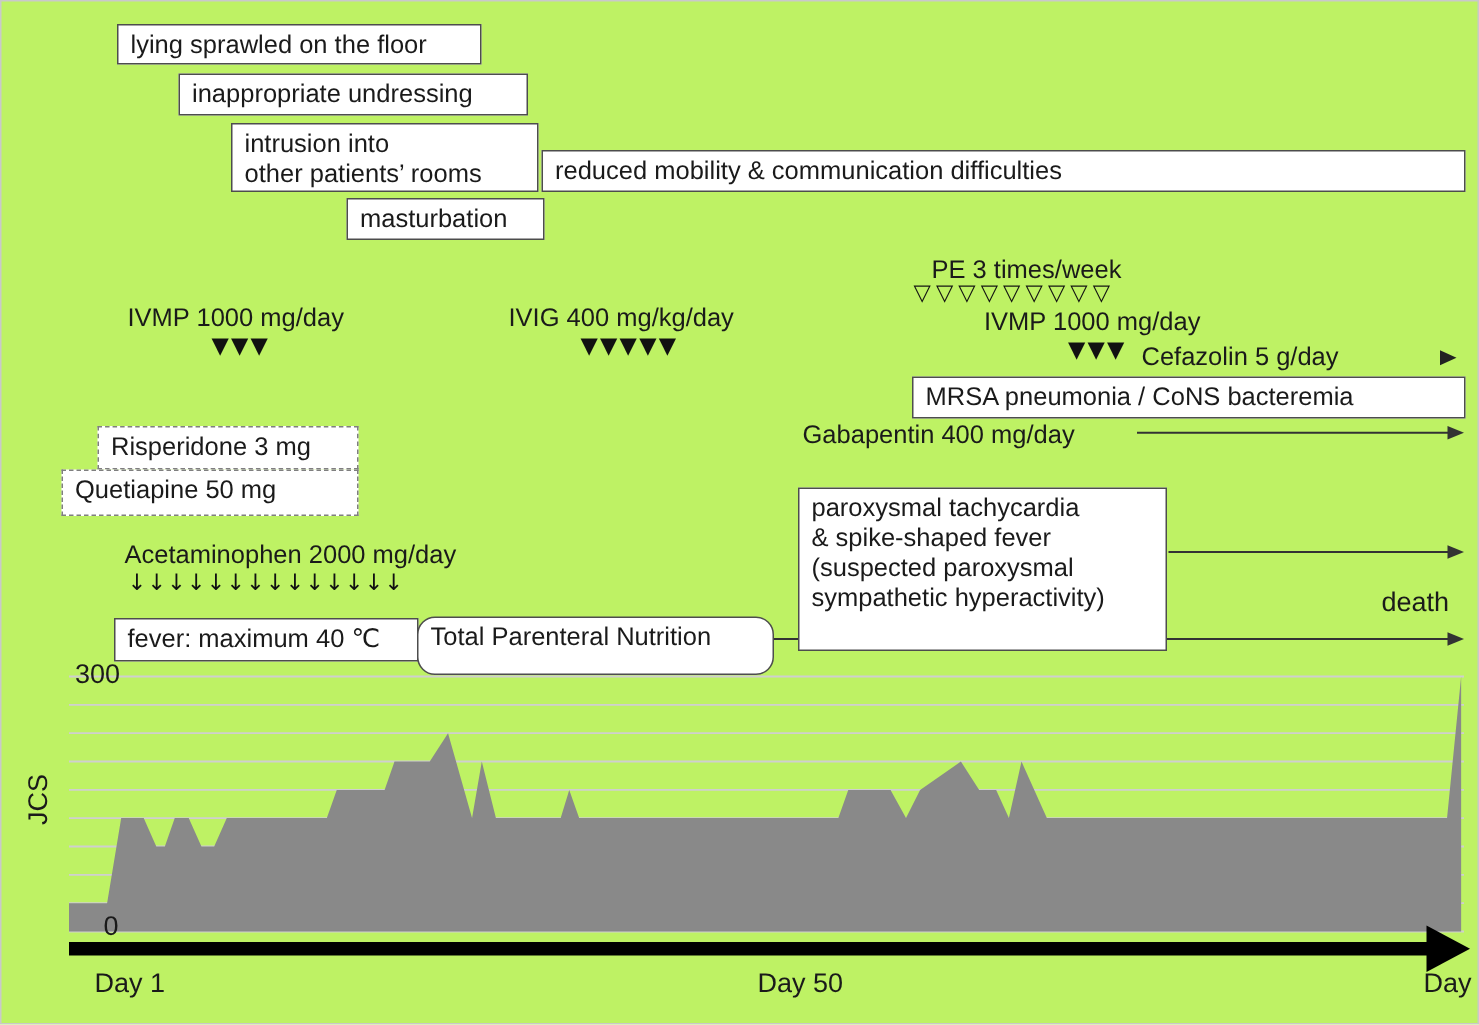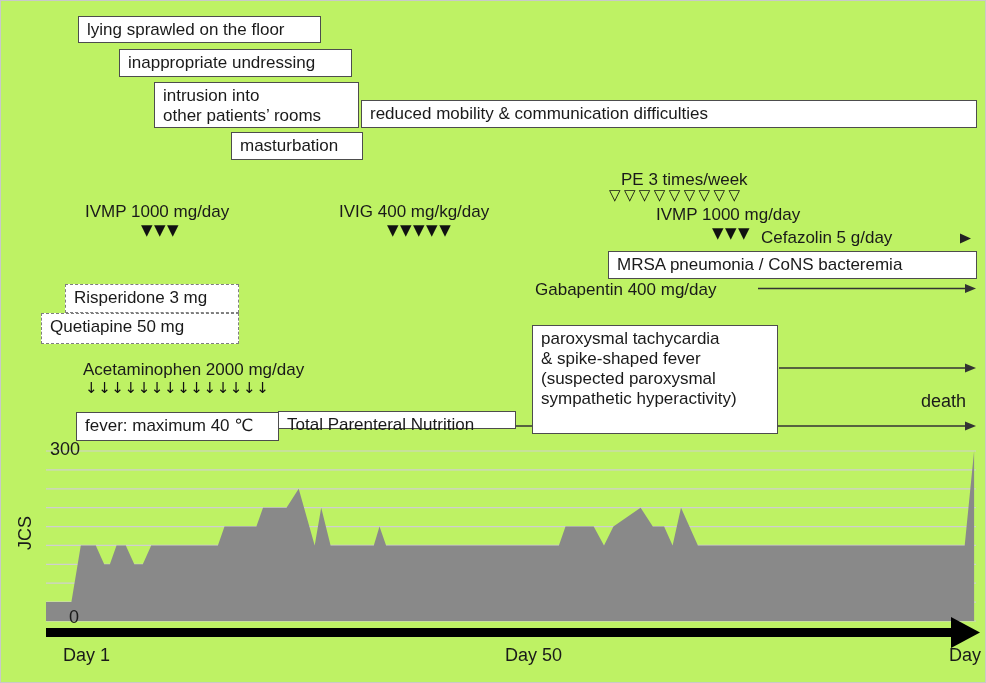--- a/index.html
+++ b/index.html
@@ -97,21 +97,21 @@
 
   <div class="box" style="left:531px;top:324px;width:246px;height:109px;">paroxysmal tachycardia
 &amp; spike-shaped fever
 (suspected paroxysmal
  sympathetic hyperactivity)</div>
 
 
   <div class="lbl" style="left:920px;top:390px;font-size:18px;">death</div>
 
   <div class="box" style="left:75px;top:411px;width:203px;height:29px;">fever: maximum 40 ℃</div>
-  <div class="box" style="left:277px;top:410px;width:238px;height:18px;">Total Parenteral Nutrition</div>
+  <div class="box" style="left:277px;top:410px;width:238px;height:39px;border-radius:12px;">Total Parenteral Nutrition</div>
 
   <div class="axis-lbl" style="left:7px;top:438px;">300</div>
   <div class="axis-lbl" style="left:26px;top:606px;">0</div>
   <div class="ylabel">JCS</div>
   <div class="axis-lbl" style="left:20px;top:644px;">Day 1</div>
   <div class="axis-lbl" style="left:462px;top:644px;">Day 50</div>
   <div class="axis-lbl" style="left:906px;top:644px;">Day 100</div>
 
 </div>
 

